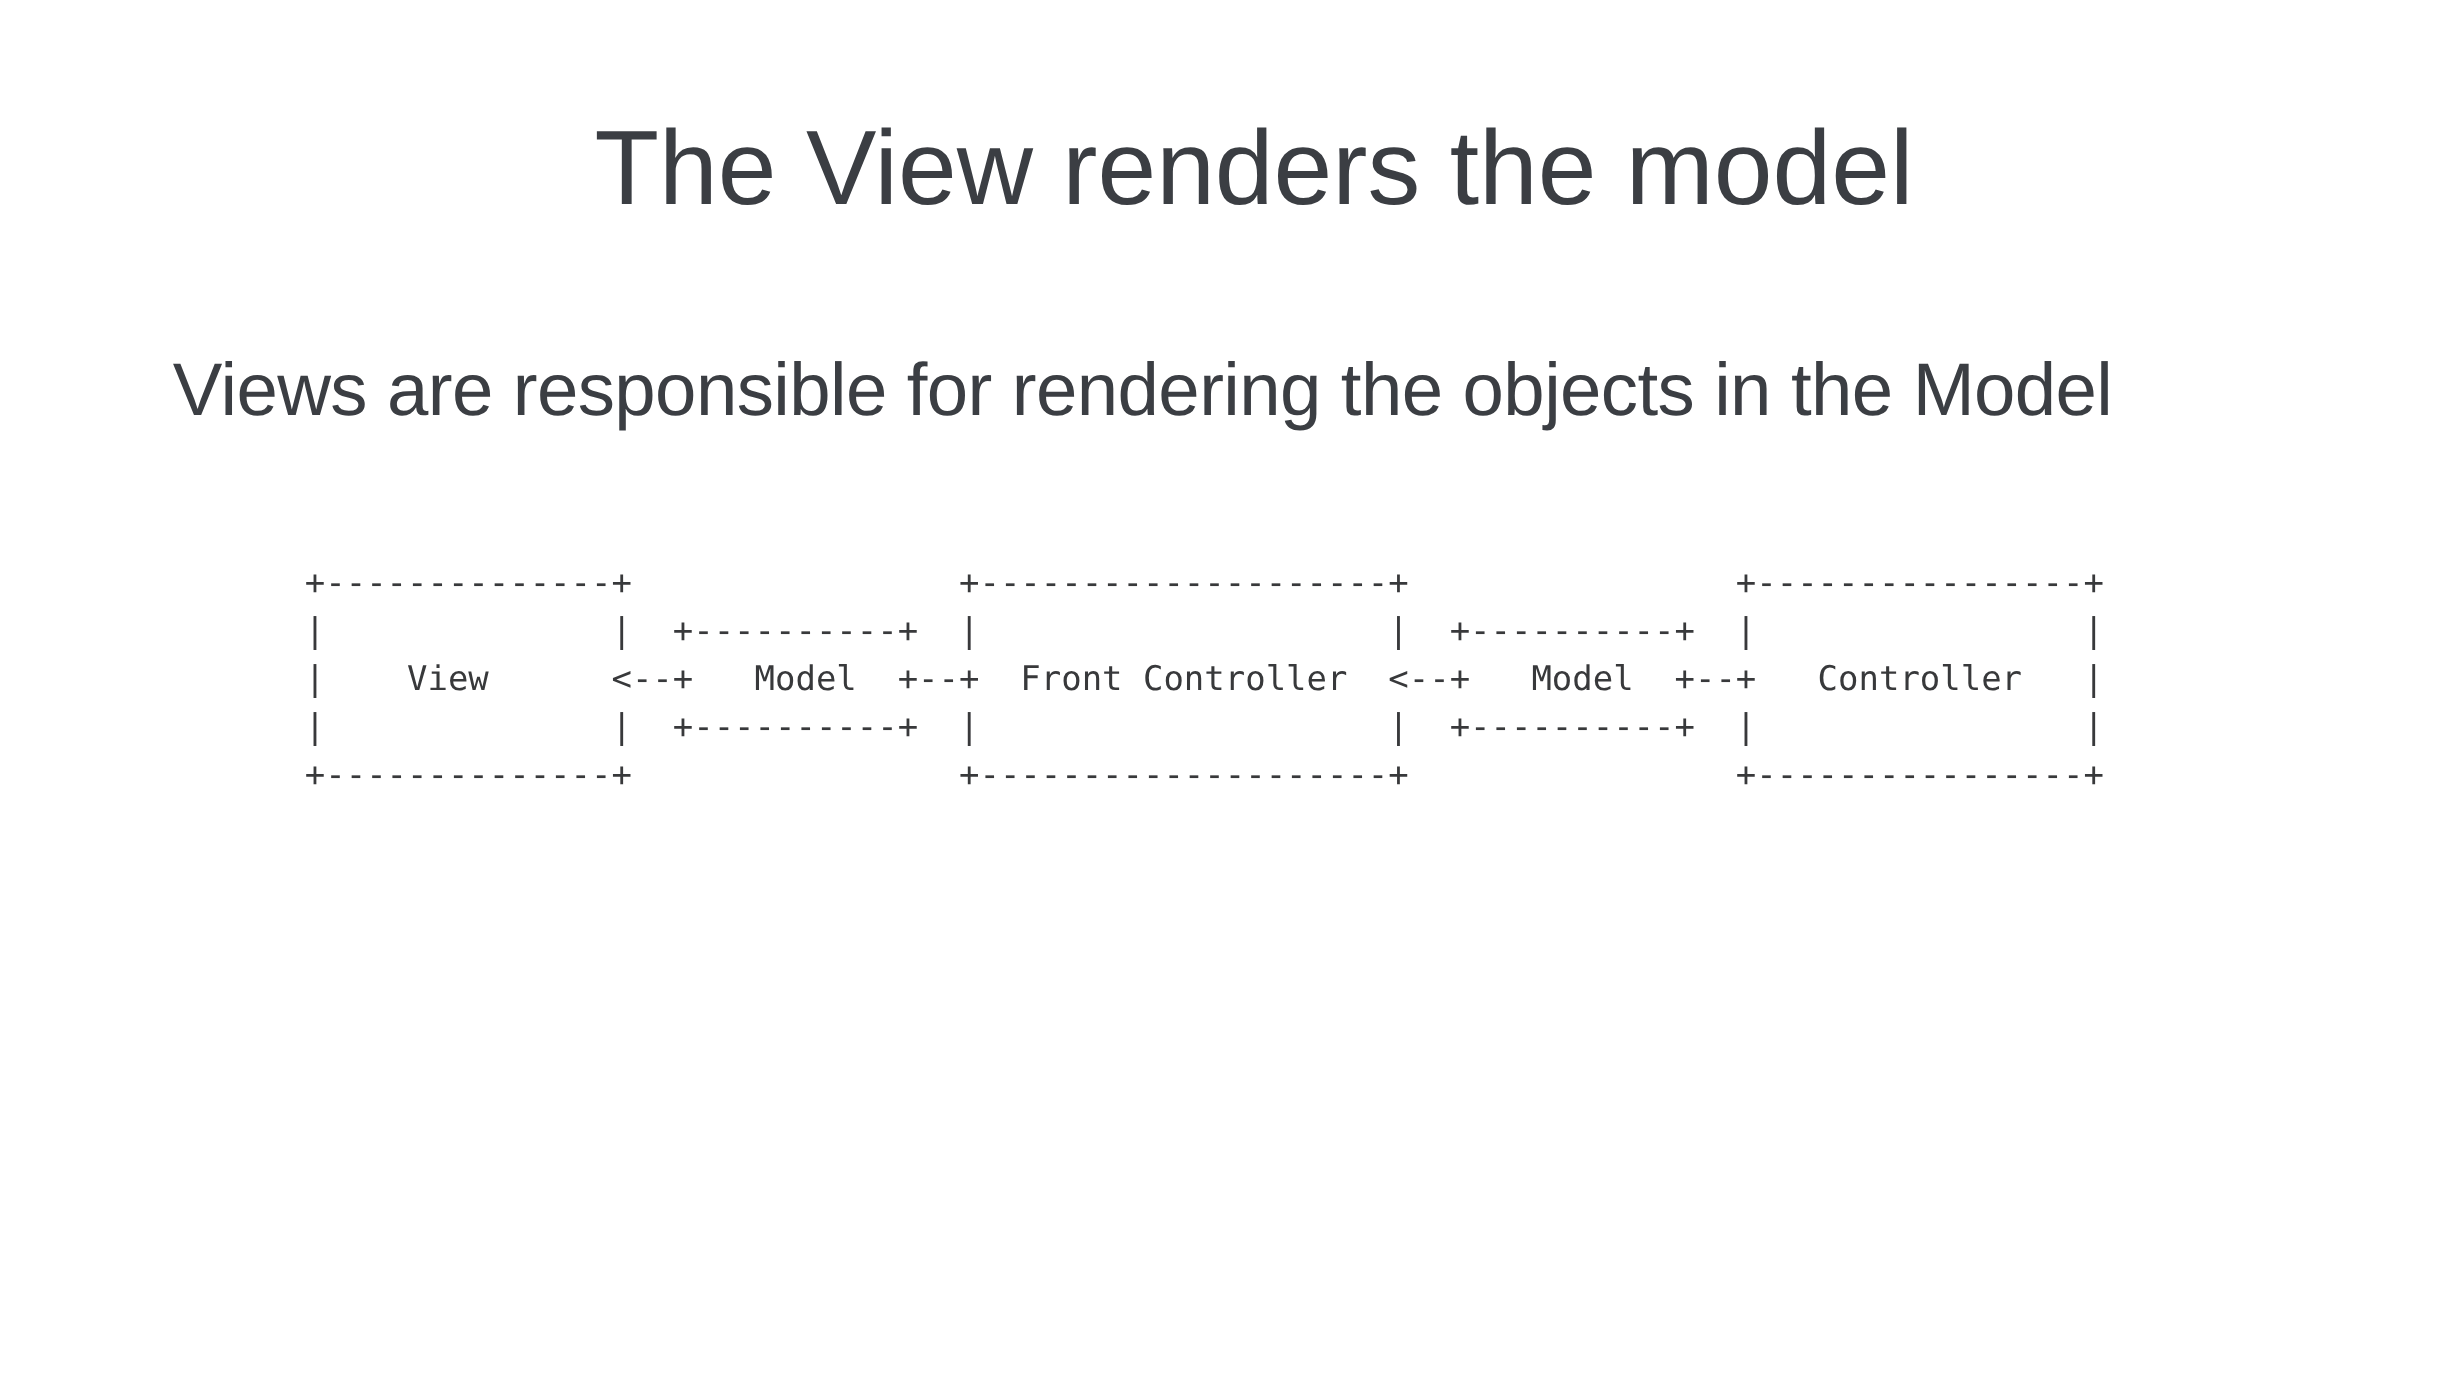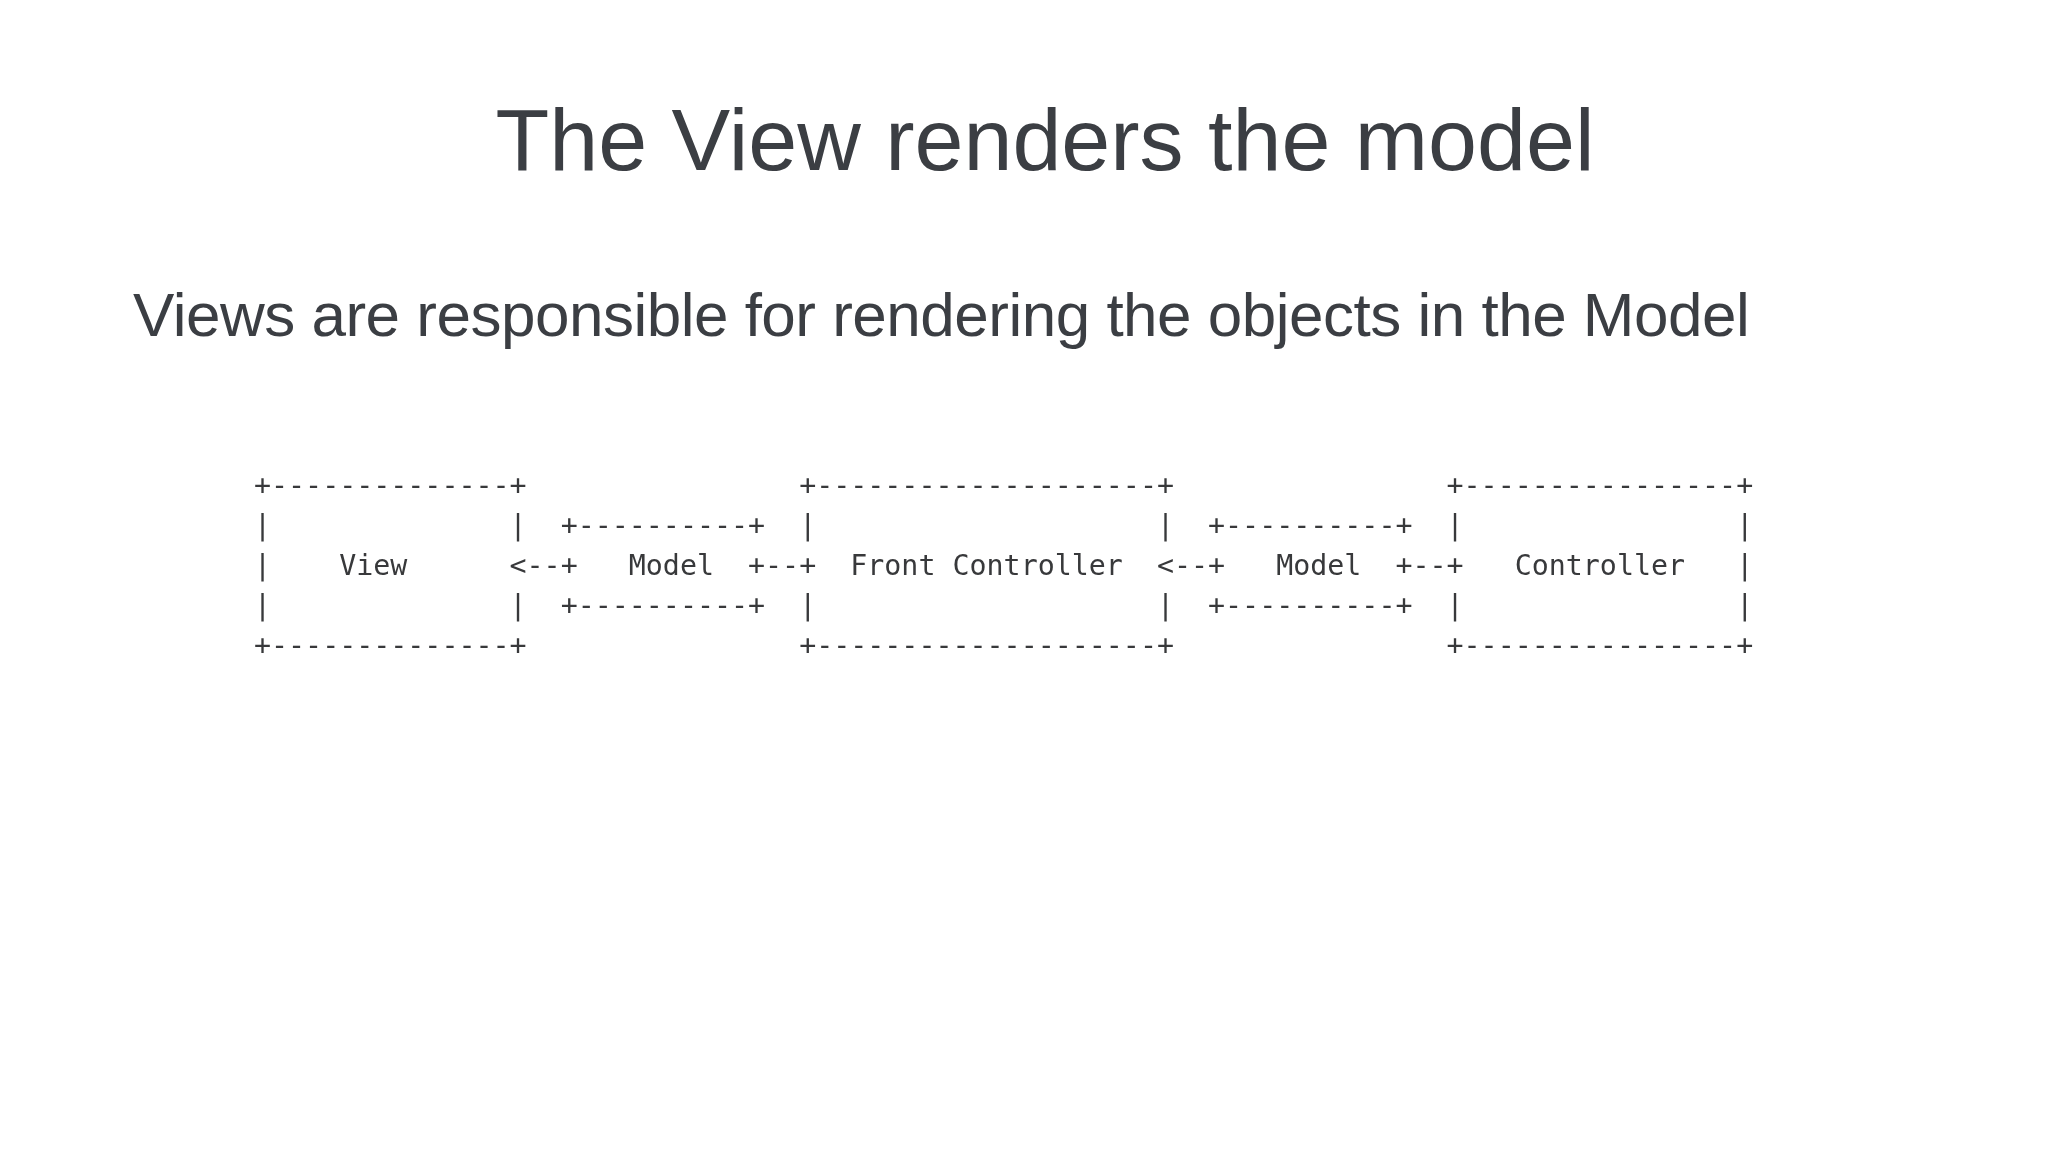--- a/index.html
+++ b/index.html
@@ -27,21 +27,21 @@
     text-align: center;
     font-size: 88px;
     font-weight: 400;
     line-height: 1.2;
     color: var(--text, #3b3e43);
   }
   .subtitle {
     position: absolute;
     top: 273px;
     left: 128px;
-    margin: 5px;
+    margin: 16px;
     font-size: 62px;
     font-weight: 400;
     line-height: 1.2;
     letter-spacing: -0.5px;
     color: var(--text, #3b3e43);
   }
   .ascii {
     position: absolute;
     top: 466px;
     left: 254px;

